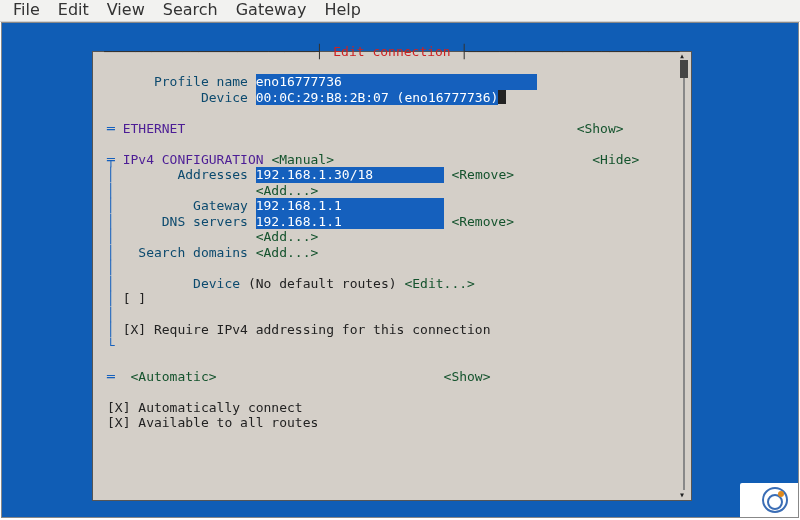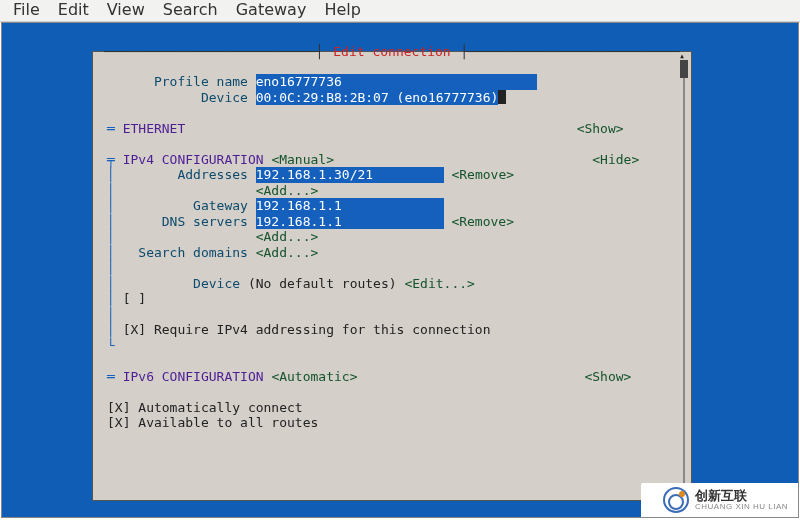--- a/index.html
+++ b/index.html
@@ -135,41 +135,37 @@
 
     <div class="dialog-body">
       <div class="row"><span class="label-blue">      Profile name </span><span class="sel"><span>eno16777736</span>                         </span></div>
       <div class="row"><span class="label-blue">            Device </span><span class="sel"><span>00:0C:29:B8:2B:07 (eno16777736)</span></span><span class="cursor"></span></div>
       <div class="row">&nbsp;</div>
 
       <div class="row"><span class="section-eq">═ </span><span class="section-name">ETHERNET</span><span class="plain">                                                  </span><span class="action">&lt;Show&gt;</span></div>
       <div class="row">&nbsp;</div>
 
       <div class="row"><span class="pipe">╤ </span><span class="section-name">IPv4 CONFIGURATION</span><span> </span><span class="action">&lt;Manual&gt;</span><span class="plain">                                 </span><span class="action">&lt;Hide&gt;</span></div>
-      <div class="row"><span class="pipe">│        </span><span class="label-blue">Addresses</span><span> </span><span class="sel"><span>192.168.1.30/21</span>         </span><span> </span><span class="action">&lt;Remove&gt;</span></div>
+      <div class="row"><span class="pipe">│        </span><span class="label-blue">Addresses</span><span> </span><span class="sel"><span>192.168.1.30/18</span>         </span><span> </span><span class="action">&lt;Remove&gt;</span></div>
       <div class="row"><span class="pipe">│                  </span><span class="action">&lt;Add...&gt;</span></div>
       <div class="row"><span class="pipe">│          </span><span class="label-blue">Gateway</span><span> </span><span class="sel"><span>192.168.1.1</span>             </span></div>
       <div class="row"><span class="pipe">│      </span><span class="label-blue">DNS servers</span><span> </span><span class="sel"><span>192.168.1.1</span>             </span><span> </span><span class="action">&lt;Remove&gt;</span></div>
       <div class="row"><span class="pipe">│                  </span><span class="action">&lt;Add...&gt;</span></div>
       <div class="row"><span class="pipe">│   </span><span class="label-blue">Search domains</span><span> </span><span class="action">&lt;Add...&gt;</span></div>
       <div class="row"><span class="pipe">│</span></div>
       <div class="row"><span class="pipe">│          </span><span class="label-blue">Device</span><span> </span><span class="plain">(No default routes)</span><span> </span><span class="action">&lt;Edit...&gt;</span></div>
       <div class="row"><span class="pipe">│ </span><span class="plain">[ ]</span><span> </span></div>
       <div class="row"><span class="pipe">│</span></div>
       <div class="row"><span class="pipe">│ </span><span class="plain">[X]</span><span> </span><span class="plain">Require IPv4 addressing for this connection</span></div>
       <div class="row"><span class="pipe">└</span></div>
       <div class="row">&nbsp;</div>
 
-      <div class="row"><span class="section-eq">═ </span><span class="section-name">IPv6 CONFIGURATION</span><span> </span><span class="action">&lt;Automatic&gt;</span><span class="plain">                             </span><span class="action">&lt;Show&gt;</span></div>
+      <div class="row"><span class="section-eq">═ </span><span> </span><span class="action">&lt;Automatic&gt;</span><span class="plain">                             </span><span class="action">&lt;Show&gt;</span></div>
       <div class="row">&nbsp;</div>
       <div class="row"><span class="plain">[X]</span><span> </span><span class="plain">Automatically connect</span></div>
       <div class="row"><span class="plain">[X]</span><span> </span><span class="plain">Available to all routes</span></div>
     </div>
   </div>
 
   <div class="watermark">
     <div class="circle"></div>
-    <div class="txt">
-      <div style="font-size:13px;font-weight:bold;">创新互联</div>
-      <div class="cn">CHUANG XIN HU LIAN</div>
-    </div>
   </div>
 </div>
 
 </body></html>

